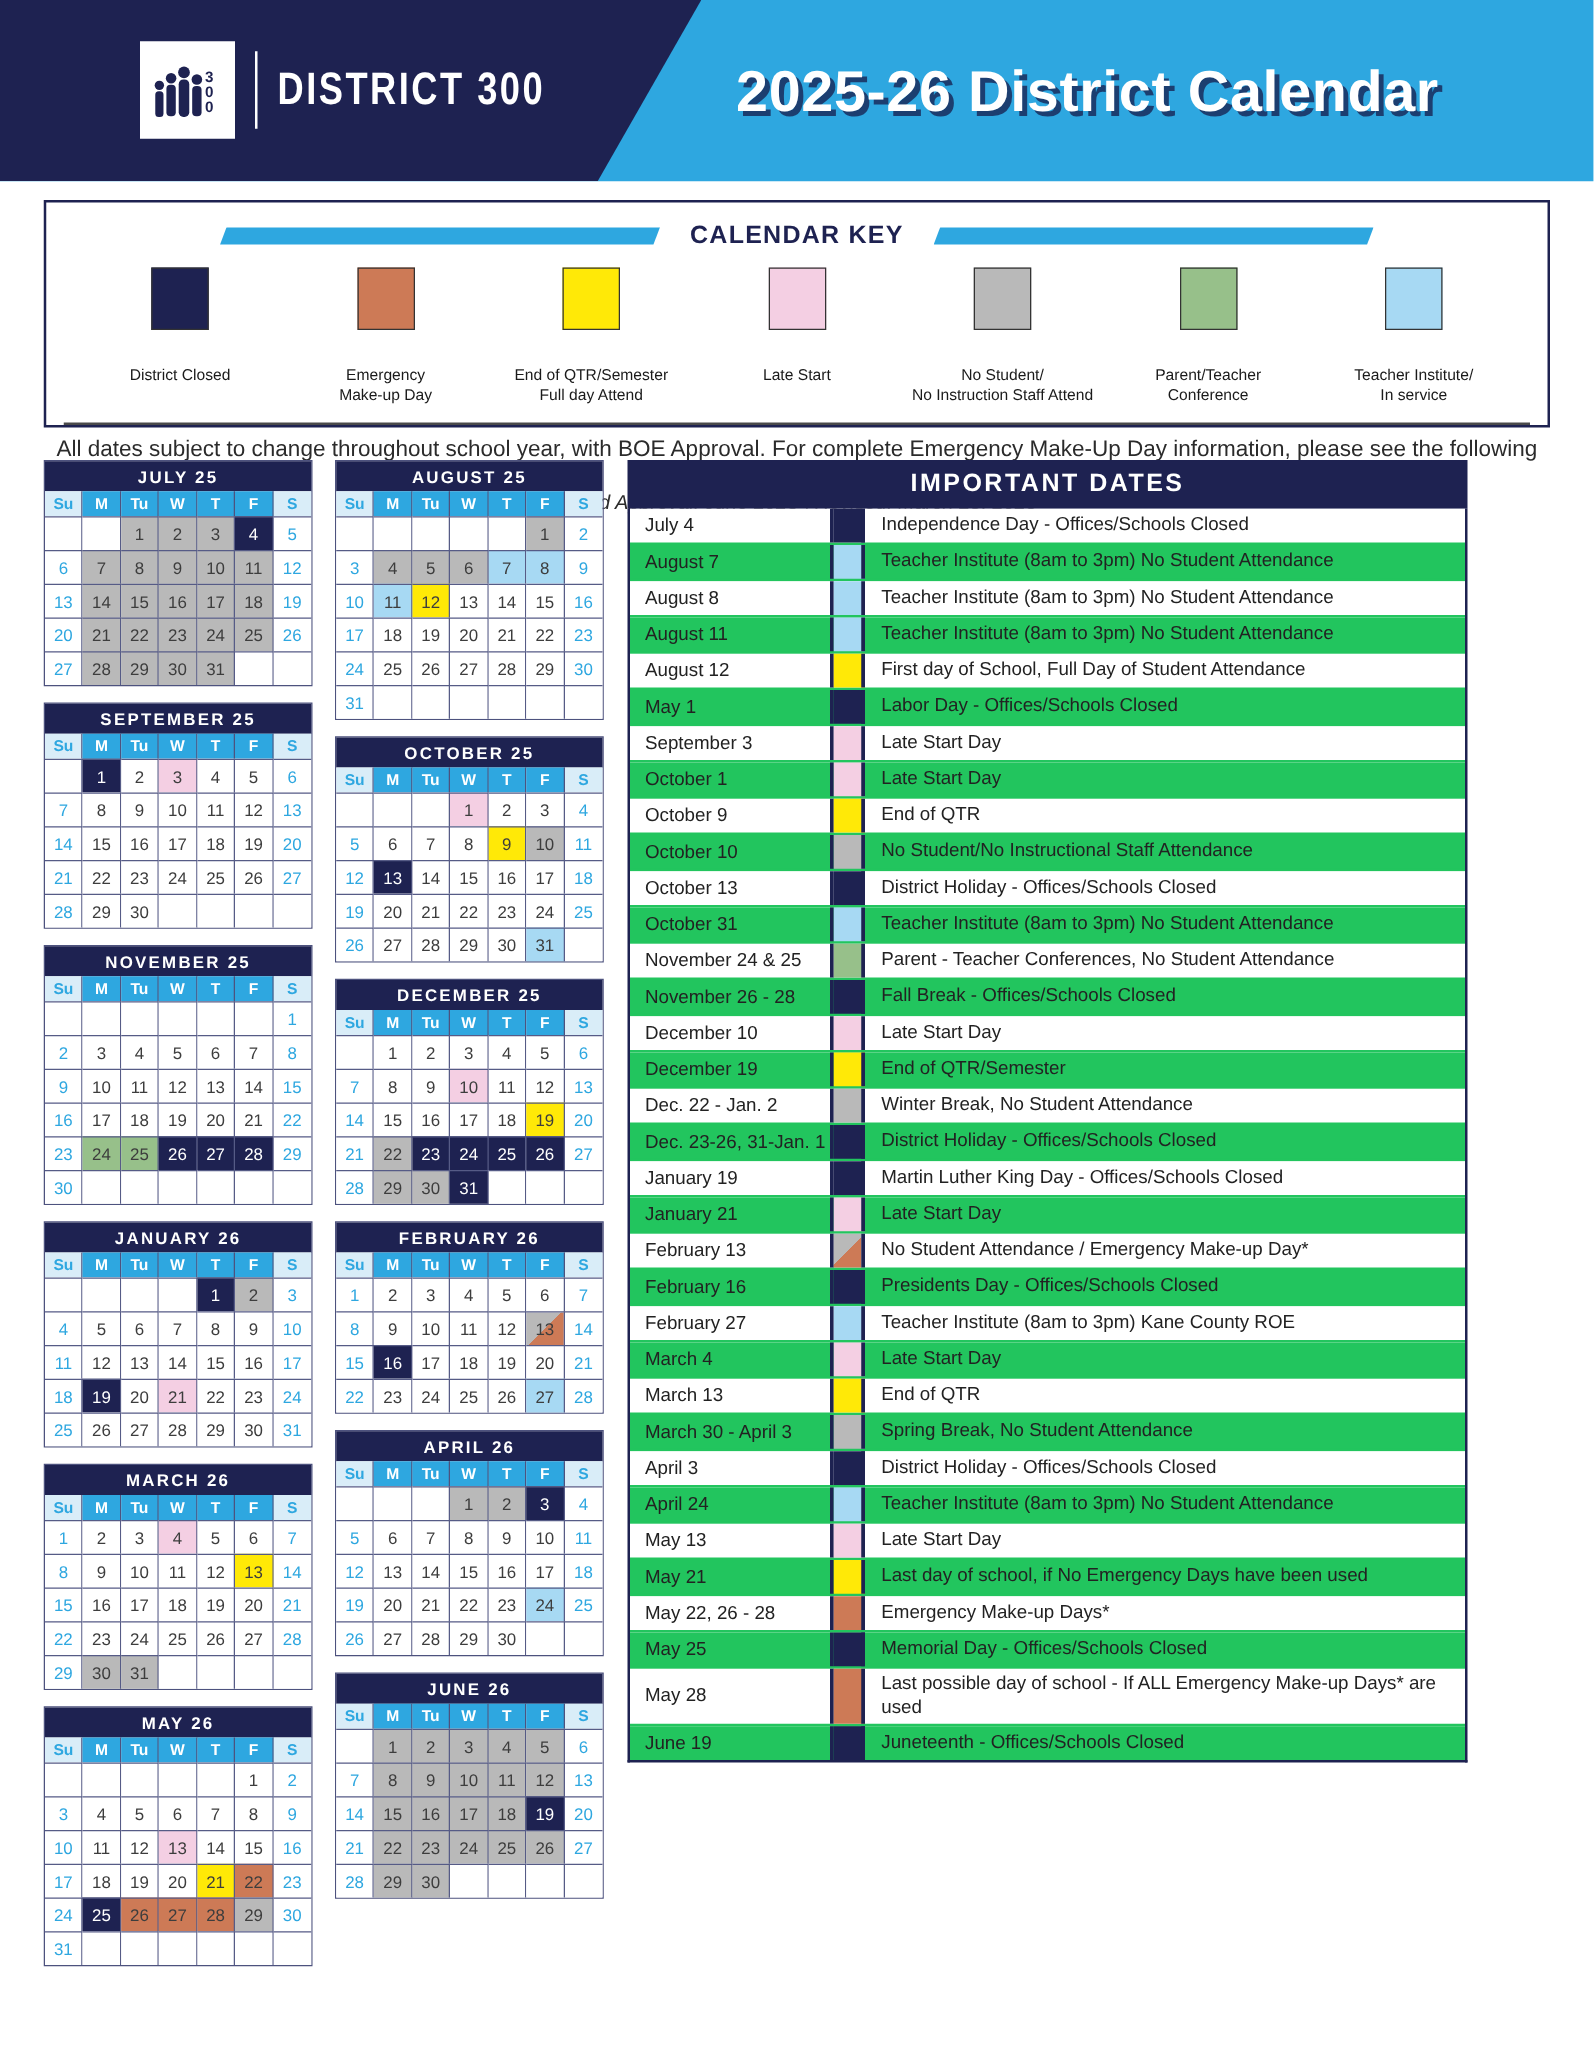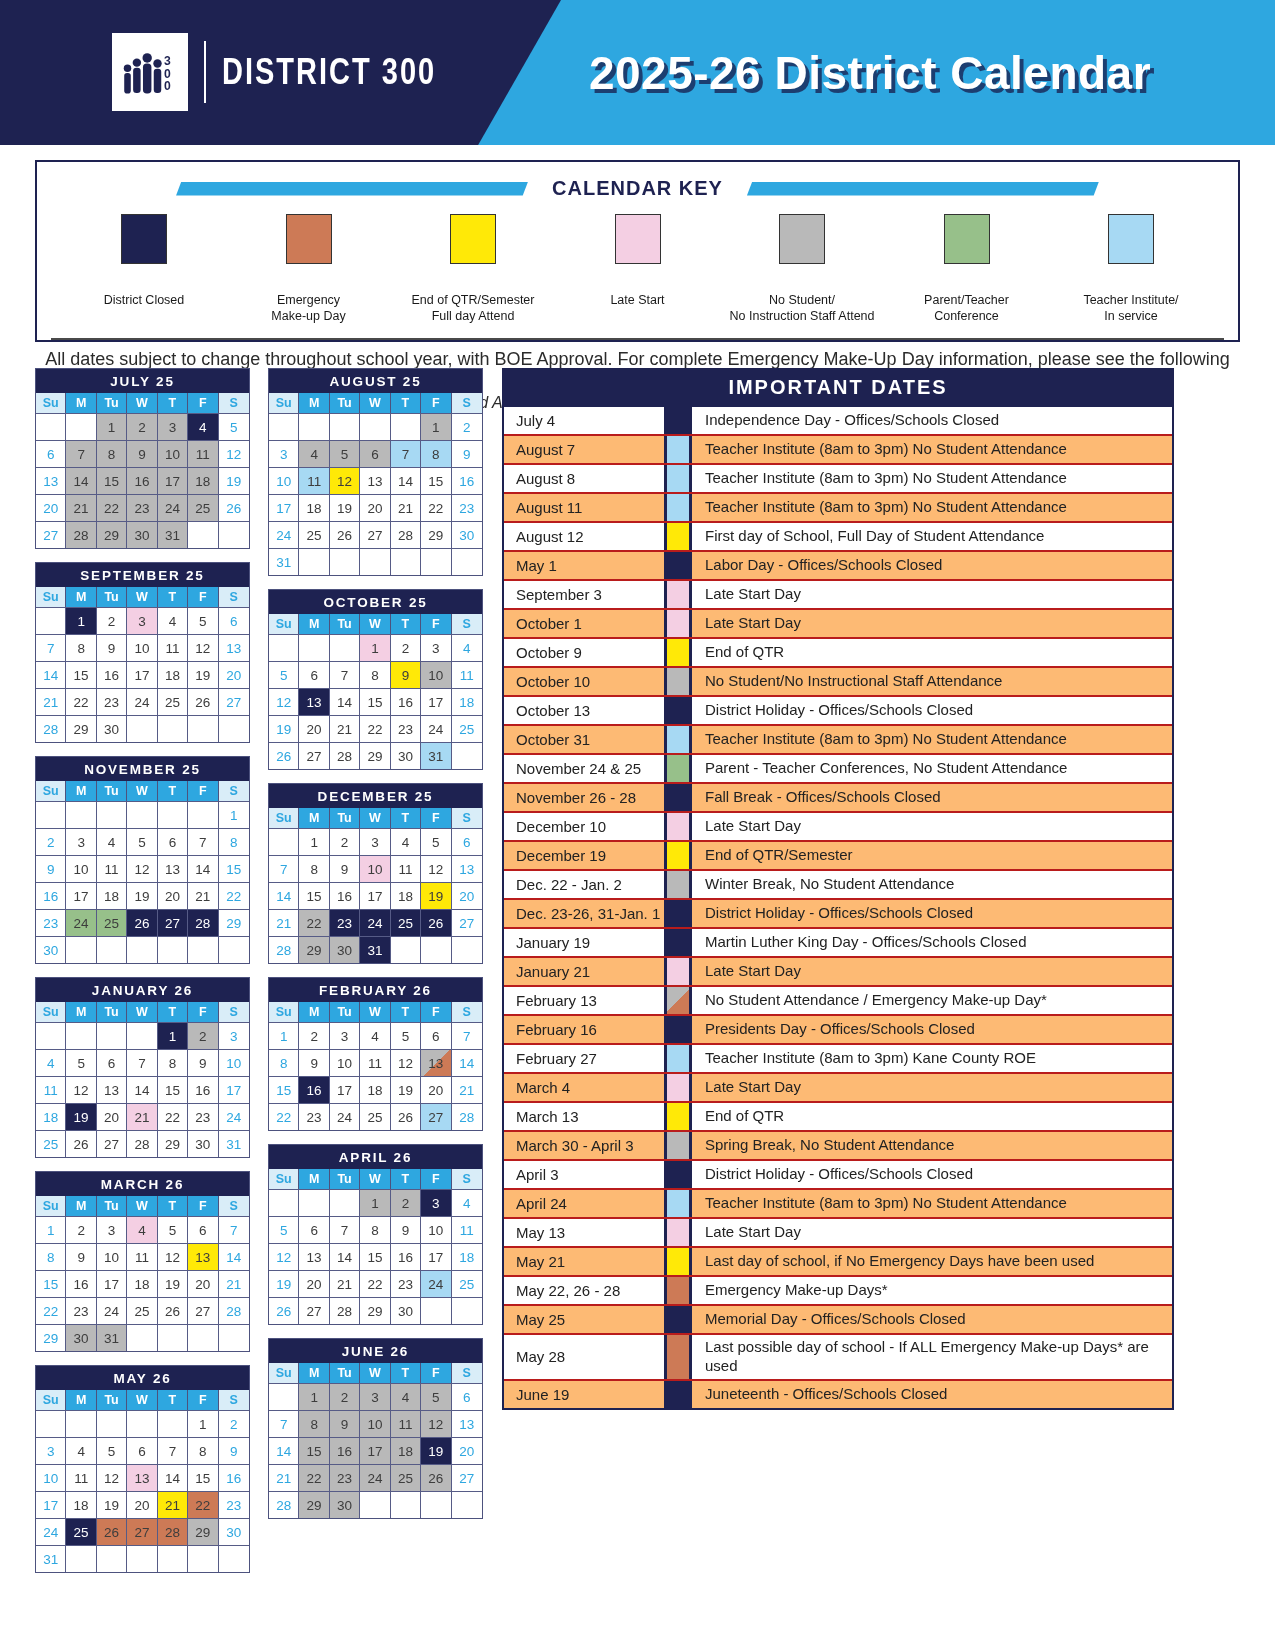--- a/index.html
+++ b/index.html
@@ -49,23 +49,23 @@
   .c-yellow{background:#ffe907 !important;}
   .c-pink{background:#f4cfe3 !important;}
   .c-green{background:#97c08a !important;}
   .c-orange{background:#cd7a56 !important;}
   .c-split{background:linear-gradient(135deg,#b9b9b9 50%,#cd7a56 50%) !important;}
 
   
   .idates{margin-left:19px;width:672px;}
   .idates-title{background:#1e2251;color:#fff;font-weight:800;text-align:center;font-size:20px;letter-spacing:2px;padding:8px 0;}
   .idates-rows{border:2px solid #1e2251;border-top:none;}
-  .id-row{display:flex;background:#fff;border-bottom:2px solid #b91c1c;min-height:27px;}
+  .id-row{display:flex;background:#fff;border-bottom:2px solid #22c55e;min-height:27px;}
   .id-row:last-child{border-bottom:none;}
-  .id-row.alt{background:#fdba74;justify-content:center;}
+  .id-row.alt{background:#22c55e;justify-content:center;}
   .id-date{width:148px;flex:none;padding:3px 0 3px 12px;font-size:15px;color:#222;display:flex;align-items:center;border-right:3px solid #1e2251;}
   .id-swatch{width:22px;flex:none;border-right:3px solid #1e2251;background:#fff;}
   .id-desc{flex:1;padding:3px 4px 3px 13px;font-size:15px;color:#222;display:flex;align-items:center;line-height:1.25;}
 </style>
 </head>
 <body>
 
 <div class="page">
 
   <header class="hdr">

